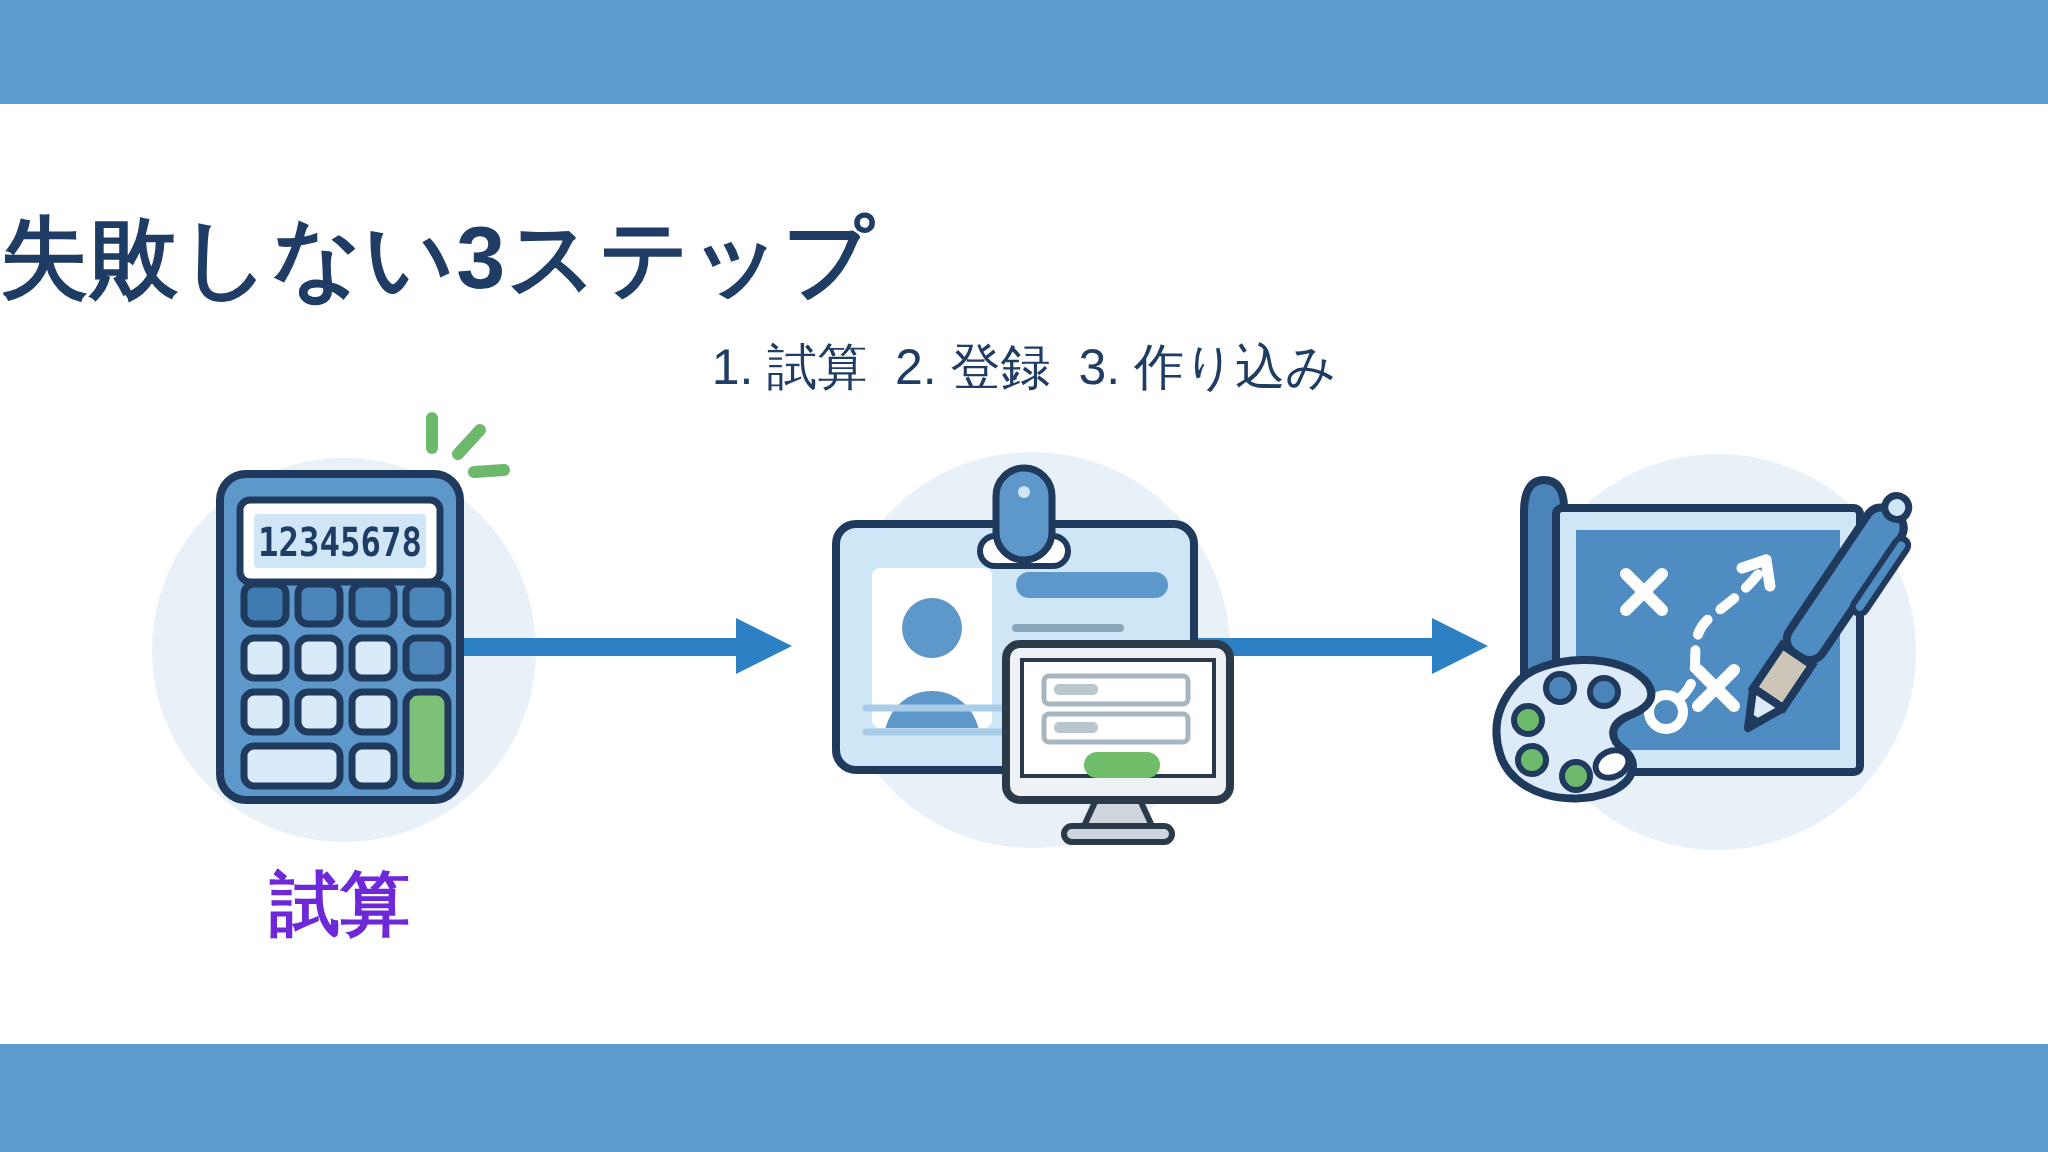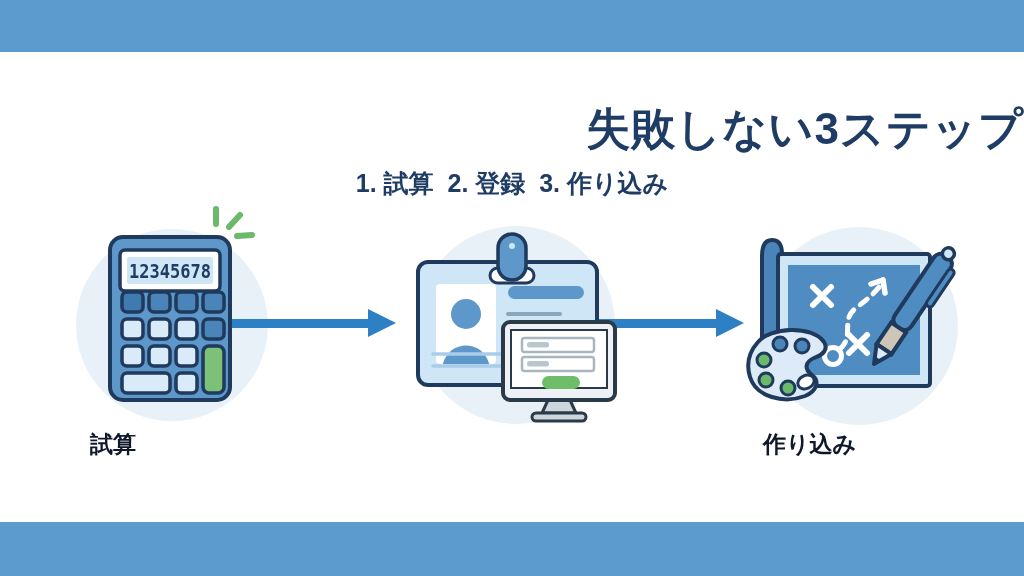--- a/index.html
+++ b/index.html
@@ -4,26 +4,26 @@
 <style>
   html,body{margin:0;padding:0;background:#fff;}
   #stage{
     position:relative;width:1024px;height:576px;overflow:hidden;
     background:#ffffff;font-family:"Liberation Sans",sans-serif;
   }
   .band{position:absolute;left:0;width:1024px;background:#5b9bcd;}
   #band-top{top:0;height:52px;}
   #band-bottom{top:522px;height:54px;}
   #title{
-    position:absolute;top:100px;left:0;width:1024px;text-align:right;
+    position:absolute;top:100px;left:0;width:1024px;text-align:left;
     font-size:44px;font-weight:bold;color:#1f3c64;letter-spacing:1px;
   }
   #subtitle{
     position:absolute;top:167px;left:0;width:1024px;text-align:center;
-    font-size:25px;font-weight:bold;color:#1f3c64;white-space:pre;
+    font-size:25px;font-weight:normal;color:#1f3c64;white-space:pre;
   }
   .step-circle{
     position:absolute;width:192px;height:192px;border-radius:50%;
     background:#e9f1f8;z-index:1;
   }
   #circle-1{left:76px;top:229px;}
   #circle-2{left:417px;top:226px;width:198px;height:198px;}
   #circle-3{left:760px;top:227px;width:198px;height:198px;}
   .flow-arrow{position:absolute;top:309px;display:flex;align-items:center;z-index:2;}
   #arrow-1{left:230px;width:166px;}
@@ -31,22 +31,22 @@
   .flow-arrow .shaft{flex:1;height:9px;background:#2e80c4;}
   .flow-arrow .head{
     width:0;height:0;border-top:14px solid transparent;
     border-bottom:14px solid transparent;border-left:28px solid #2e80c4;
   }
   .icon-svg{position:absolute;z-index:3;}
   #calc-svg{left:98px;top:203px;}
   #card-svg{left:402px;top:226px;}
   #board-svg{left:738px;top:224px;}
   .step-label{
-    position:absolute;top:429px;font-size:23px;font-weight:bold;
-    color:#0f172a;text-align:left;z-index:4;
+    position:absolute;top:429px;font-size:35px;font-weight:bold;
+    color:#6d28d9;text-align:center;z-index:4;
   }
   #label-1{left:90px;width:160px;}
   #label-2{left:435px;width:160px;}
   #label-3{left:763px;width:184px;}
   .calc-digits{
     font-family:"DejaVu Sans Mono",monospace;font-weight:bold;
     fill:#1f3c64;font-size:20px;
   }
 </style>
 </head>
@@ -185,15 +185,14 @@
         <circle cx="64" cy="122" r="7" fill="#4a84b8"></circle>
         <circle cx="26" cy="136" r="7" fill="#6cb96c"></circle>
         <circle cx="28" cy="156" r="7" fill="#6cb96c"></circle>
         <circle cx="50" cy="164" r="7" fill="#6cb96c"></circle>
         <ellipse cx="68" cy="158" rx="8.5" ry="6.5" transform="rotate(-25 68 158)" fill="#ffffff"></ellipse>
       </g>
     </g>
   </svg>
 
   <div id="label-1" class="step-label">試算</div>
-  <div id="label-3" class="step-label">作り込み</div>
 
 </div>
 
 </body></html>

